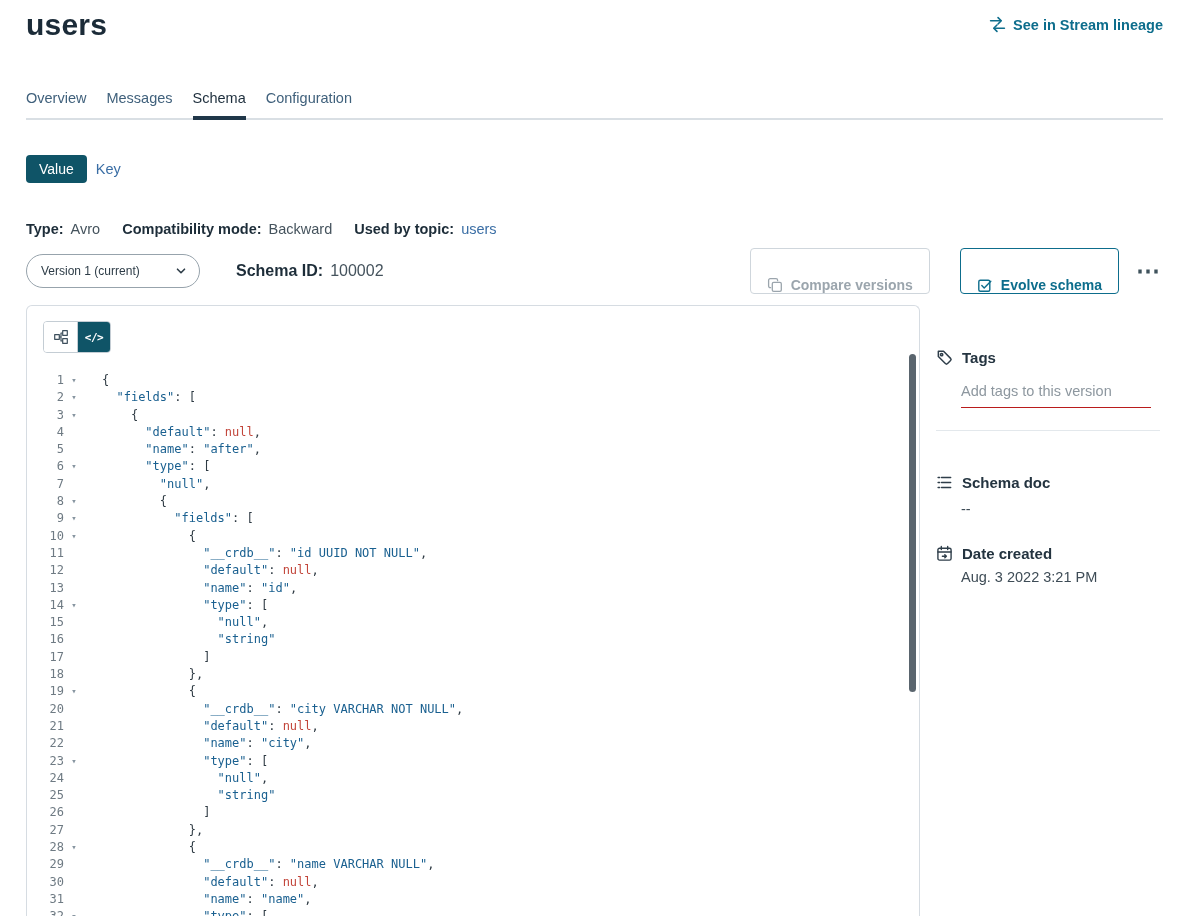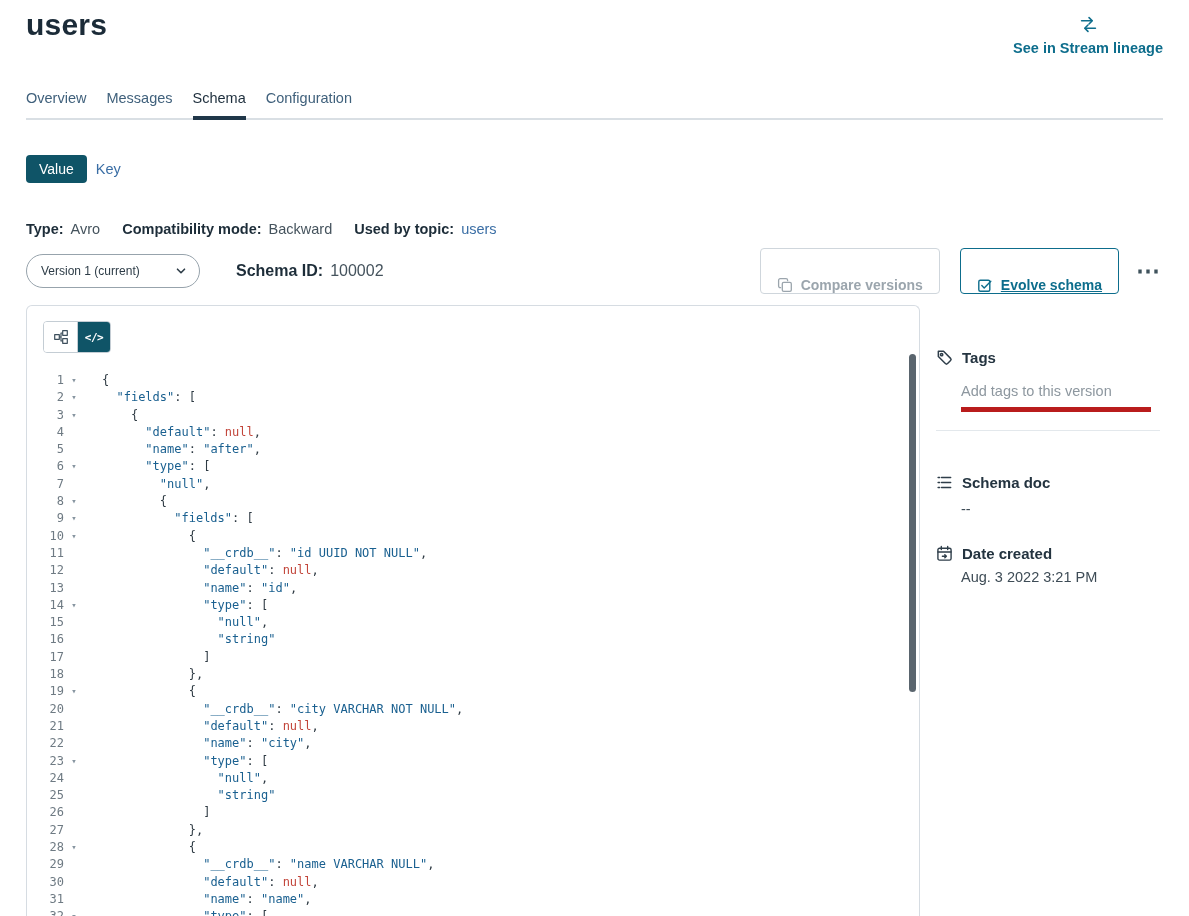--- a/index.html
+++ b/index.html
@@ -3,21 +3,21 @@
 <meta charset="utf-8">
 <style>
   *{box-sizing:border-box;margin:0;padding:0}
   html,body{width:1189px;height:916px;overflow:hidden;background:#ffffff;
     font-family:"Liberation Sans",sans-serif;}
   .app{position:relative;width:1189px;height:916px;background:#fff;}
 
   
   .title{position:absolute;left:26px;top:8px;font-size:30px;font-weight:800;color:#1b2b38;letter-spacing:.2px;}
   .lineage{position:absolute;right:26px;top:16px;display:flex;align-items:center;gap:7px;
-    color:var(--accent-teal,#0d6d8c);font-size:14.5px;font-weight:600;cursor:pointer;text-decoration:none;flex-direction:column;}
+    color:var(--accent-teal,#0d6d8c);font-size:14.5px;font-weight:600;cursor:pointer;text-decoration:none;}
 
   
   .tabs{position:absolute;left:26px;right:26px;top:90px;display:flex;gap:20px;border-bottom:2px solid #d9dfe4;}
   .tab{position:relative;padding-bottom:12px;font-size:14.5px;font-weight:500;color:#40617c;cursor:pointer;}
   .tab.active{color:var(--tab-active,#1d2e3c);}
   .tab.active::after{content:"";position:absolute;left:0;right:0;bottom:-2px;height:4px;background:var(--tab-bar,#203749);}
 
   
   .toggle-row{position:absolute;left:26px;top:155px;display:flex;align-items:center;gap:9px;}
   .btn-dark{background:var(--button-dark,#0f5467);color:#fff;border:none;border-radius:4px;
@@ -34,21 +34,21 @@
   
   .version-row{position:absolute;left:26px;right:26px;top:254px;height:34px;display:flex;align-items:center;}
   .select{width:174px;height:34px;border:1px solid #97a3ac;border-radius:17px;background:#fff;
     display:flex;align-items:center;justify-content:space-between;padding:0 12px 0 14px;
     font-size:12px;color:#2d3c47;cursor:pointer;}
   .version-row .lbl{margin-left:36px;}
   .spacer{flex:1;}
   .btn-outline{display:flex;align-items:flex-end;gap:8px;height:46px;padding:0 16px;background:#fff;
     border:1px solid #cfd6dc;border-radius:4px;font-size:14px;font-weight:600;font-family:inherit;
     color:#9ba5ad;cursor:default;}
-  .btn-outline.teal{border-color:var(--accent-teal,#0d6d8c);color:var(--accent-teal,#0d6d8c);margin-left:20px;cursor:pointer;text-decoration:underline;}
+  .btn-outline.teal{border-color:var(--accent-teal,#0d6d8c);color:var(--accent-teal,#0d6d8c);margin-left:30px;cursor:pointer;}
   .more{margin-left:14px;font-size:24px;font-weight:700;color:#3f525c;cursor:pointer;line-height:14px;padding:0 3px;}
 
   
   .editor-panel{position:absolute;left:26px;top:305px;width:894px;bottom:0;background:#fff;
     border:1px solid #d6dce2;border-bottom:none;border-radius:6px 6px 0 0;overflow:hidden;}
   .view-toggle{position:absolute;left:16px;top:15px;display:flex;border:1px solid #c4cdd4;border-radius:4px;overflow:hidden;}
   .vt{width:33px;height:30px;background:#fff;border:none;display:flex;align-items:center;justify-content:center;cursor:pointer;padding:0;}
   .vt + .vt{border-left:1px solid #c4cdd4;}
   .vt.active{background:var(--button-dark,#0f5467);}
   .code-glyph{color:#fff;font-weight:700;font-size:11px;font-family:"DejaVu Sans Mono",monospace;letter-spacing:-.5px;}
@@ -60,21 +60,21 @@
   .fold{width:20px;text-align:center;color:#8795a0;font-size:9px;flex:none;cursor:pointer;}
   .ct{padding-left:18px;}
   .tk-str{color:var(--code-string,#1a6090);}
   .tk-null{color:var(--code-null,#c2453a);}
   .scroll-thumb{position:absolute;right:3px;top:48px;width:7px;height:338px;border-radius:4px;background:#5a656e;cursor:pointer;}
 
   
   .sidebar{position:absolute;left:936px;top:318px;width:230px;bottom:0;margin-top:25px;}
   .sb-head{position:absolute;left:0;display:flex;align-items:center;gap:9px;font-size:15px;font-weight:700;color:#243440;}
   .sb-val{position:absolute;left:25px;font-size:14.5px;color:#3e4c56;}
-  .tags-input{position:absolute;left:25px;top:36px;width:190px;border:none;border-bottom:5px solid #b91c1c;
+  .tags-input{position:absolute;left:25px;top:36px;width:190px;border:none;border-bottom:1px solid #b91c1c;
     font-size:14.5px;font-family:inherit;color:#333;background:transparent;outline:none;padding:4px 0 8px;}
   .tags-input::placeholder{color:#8d979f;}
   .sb-divider{position:absolute;left:0;right:6px;top:87px;height:1px;background:#e3e8ec;}
   .ic{flex:none;display:block;}
 </style>
 </head>
 <body>
 
 <div class="app">
 

